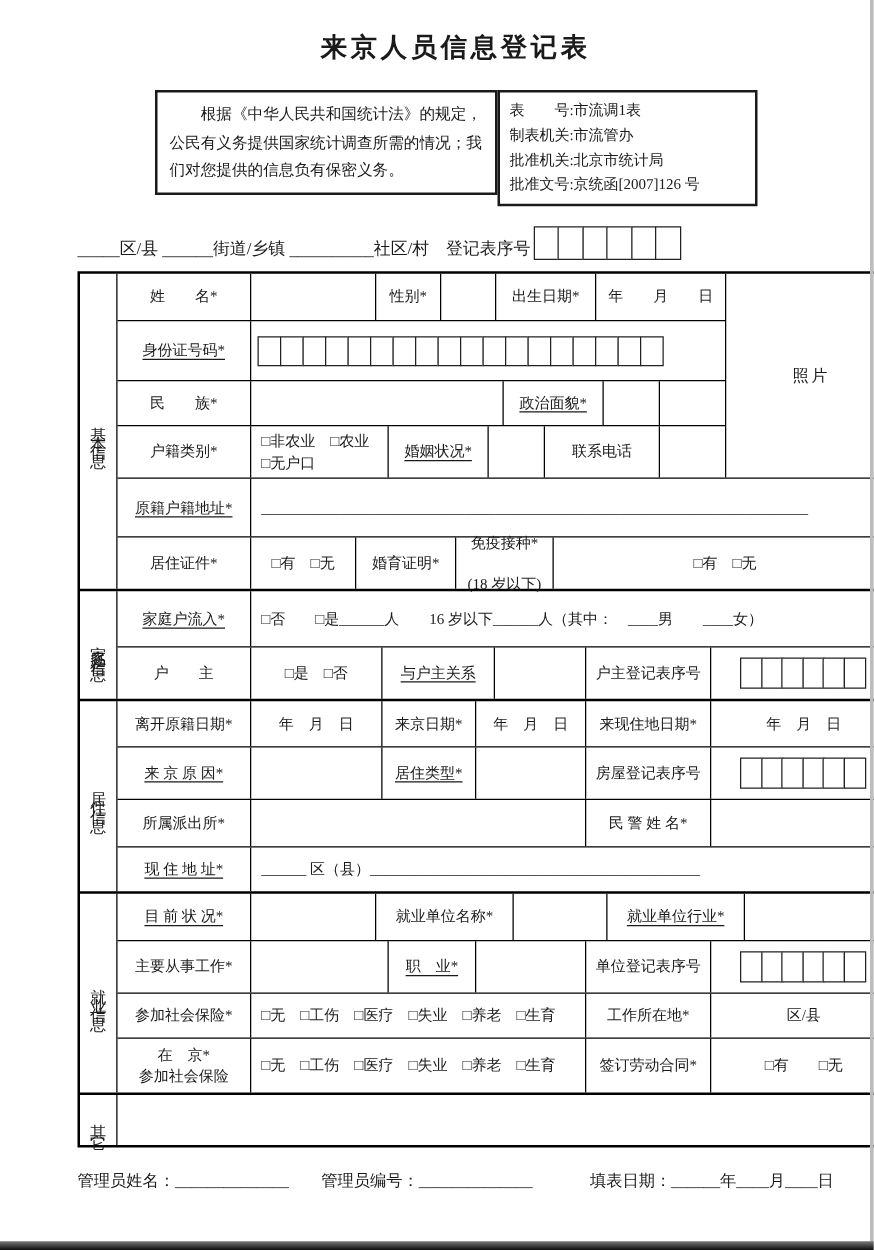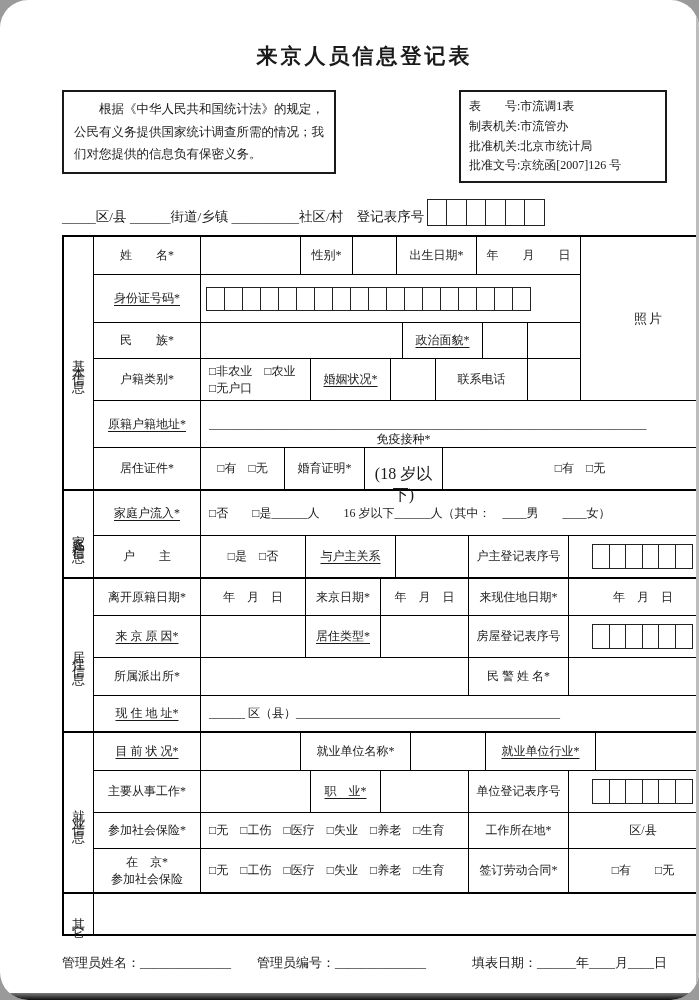--- a/index.html
+++ b/index.html
@@ -1,23 +1,23 @@
 <!DOCTYPE html>
 <html><head>
 <meta charset="utf-8">
 <style>
   html,body{margin:0;padding:0;}
   body{background:#9a9a9a;font-family:"Liberation Serif","DejaVu Serif",serif;}
-  .page{position:relative;width:699px;height:1000px;background:#ffffff;color:#1a1a1a;overflow:hidden;box-sizing:border-box;padding:30px 32px 0 62px;border-radius:28px;}
+  .page{position:relative;width:699px;height:1000px;background:#ffffff;color:#1a1a1a;overflow:hidden;box-sizing:border-box;padding:12px 32px 0 62px;}
   .scan-bottom{position:absolute;left:0;right:0;bottom:0;height:7px;background:linear-gradient(#7a7a7a,#0c0c0c);}
   .scan-right{position:absolute;top:0;bottom:0;right:0;width:3px;background:#bdbdbd;}
 
   .title{margin:12px 0 0 0;text-align:center;font-family:"Liberation Sans","DejaVu Sans",sans-serif;font-weight:bold;font-size:21px;letter-spacing:3px;}
 
-  .head{display:flex;justify-content:space-between;align-items:flex-start;margin-top:20px;}
+  .head{display:flex;justify-content:center;align-items:flex-start;margin-top:20px;}
   .notice{width:250px;border:2px solid #1a1a1a;padding:6px 10px;font-size:12.5px;line-height:1.8;}
   .notice p{margin:0;text-indent:2em;white-space:pre-wrap;}
   .meta{width:188px;border:2px solid #1a1a1a;padding:5px 8px;font-size:12px;line-height:1.65;}
   .meta div{white-space:pre-wrap;}
 
   .loc{margin-top:16px;display:flex;align-items:flex-end;font-size:13.5px;white-space:pre-wrap;}
   .loc .seg{white-space:pre-wrap;}
   .loc .lbl{font-weight:500;}
 
   .boxes{display:inline-flex;vertical-align:middle;}
@@ -39,21 +39,21 @@
   .row > .c:first-child{border-left:none;}
   .lab{width:106px;flex:none;}
   .fx{flex:1;}
   .left{align-items:flex-start;text-align:left;justify-content:center;padding-left:8px;}
   .hstart{justify-content:flex-start;}
   .ul{text-decoration:underline;text-underline-offset:3px;}
   .basic-top{display:flex;}
   .bt-left{width:486px;flex:none;display:flex;flex-direction:column;}
   .photo{flex:1;border-left:1px solid #000;display:flex;align-items:center;justify-content:center;font-size:13px;letter-spacing:2px;}
   .b-top{border-top:1px solid #000;}
-  .sub{font-size:16px;margin-top:16px;}
+  .sub{font-size:12px;margin-top:16px;}
   .line2{display:block;}
 
   .foot1{margin-top:18px;display:flex;align-items:flex-end;font-size:13px;white-space:pre-wrap;width:605px;}
   .foot1 .gap{width:26px;}
   .foot1 .push{flex:1;}
   .foot2{margin-top:16px;font-size:12.5px;padding-left:42px;white-space:pre-wrap;width:605px;box-sizing:border-box;}
 </style>
 </head>
 <body>
 

